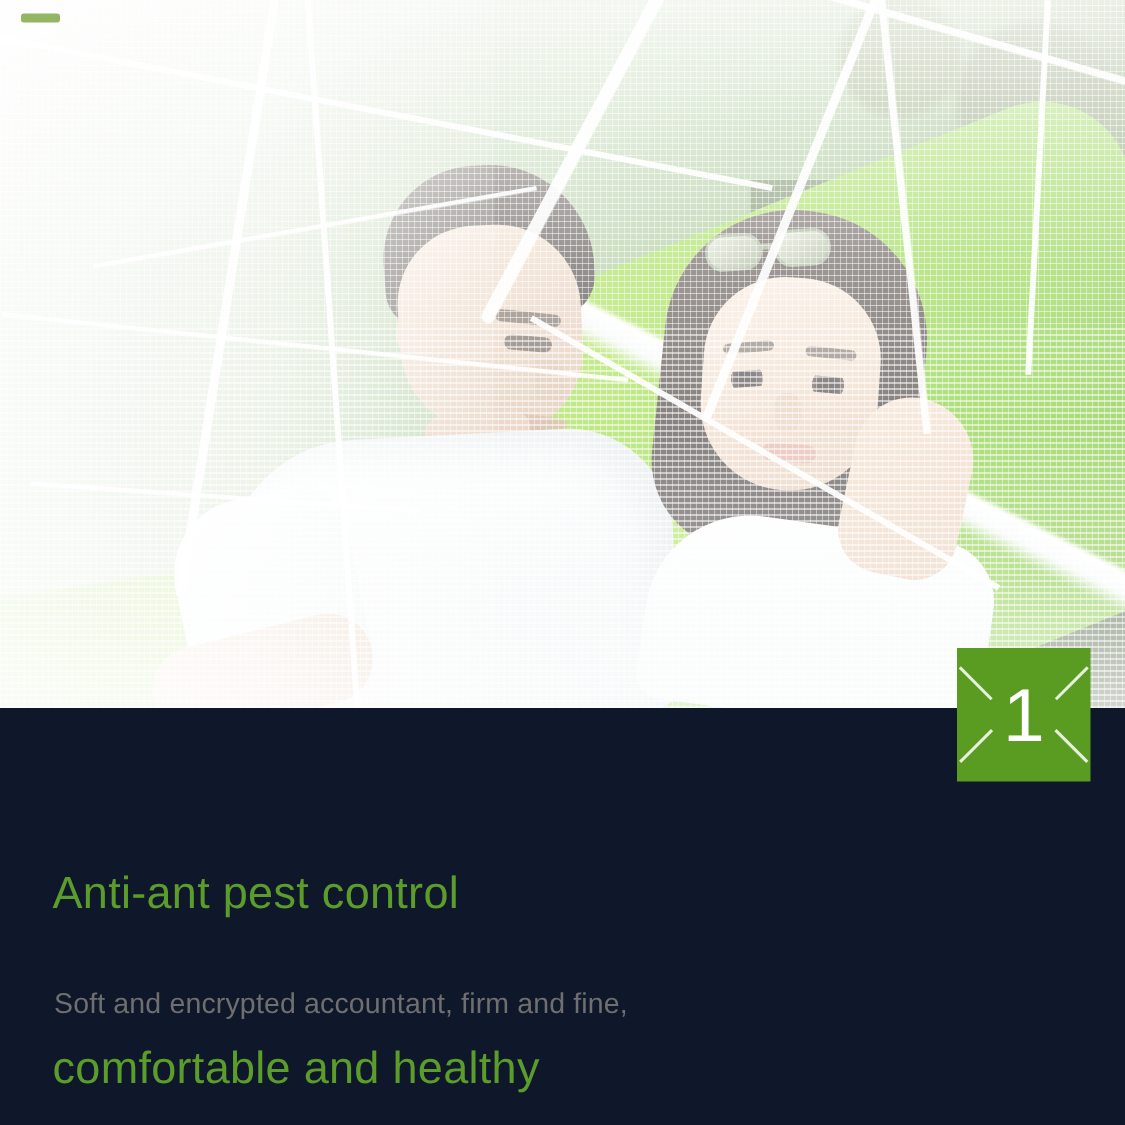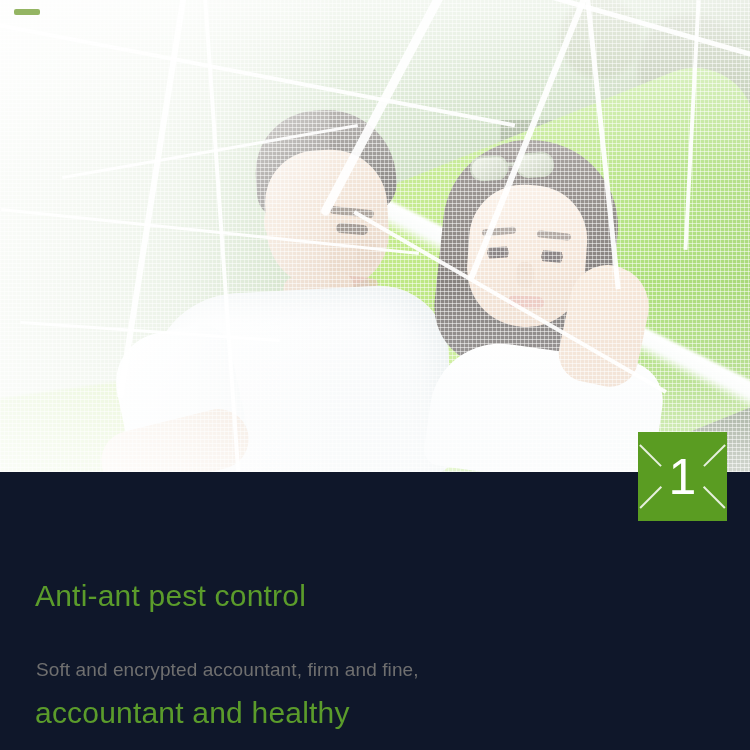--- a/index.html
+++ b/index.html
@@ -485,21 +485,21 @@
       <div class="strand s10"></div>
       <div class="strand s11"></div>
       <div class="strand s12"></div>
     </div>
     <div class="green-dash"></div>
   </div>
 
   <div class="textblock">
     <div class="headline">
       <span class="ln">Anti-ant pest control</span>
-      <span class="ln">accountant and healthy</span>
+      <span class="ln">comfortable and healthy</span>
     </div>
     <div class="subtext">
       <span class="ln">Soft and encrypted accountant, firm and fine,</span>
       <span class="ln">no need to worry about mosquitoes</span>
     </div>
   </div>
 
   <div class="badge">
     <span class="corner tl"></span>
     <span class="corner tr"></span>

